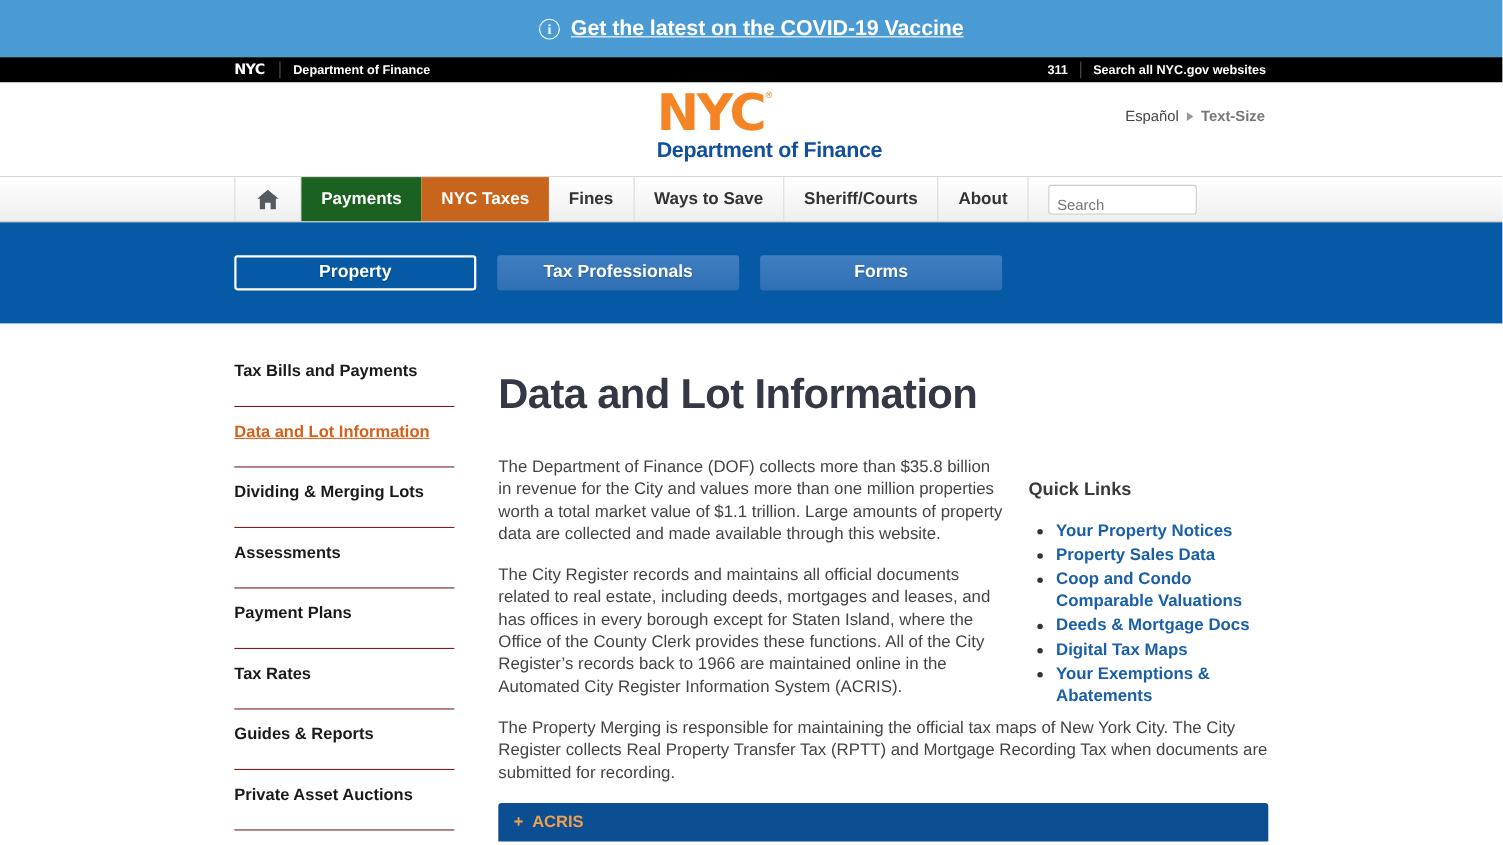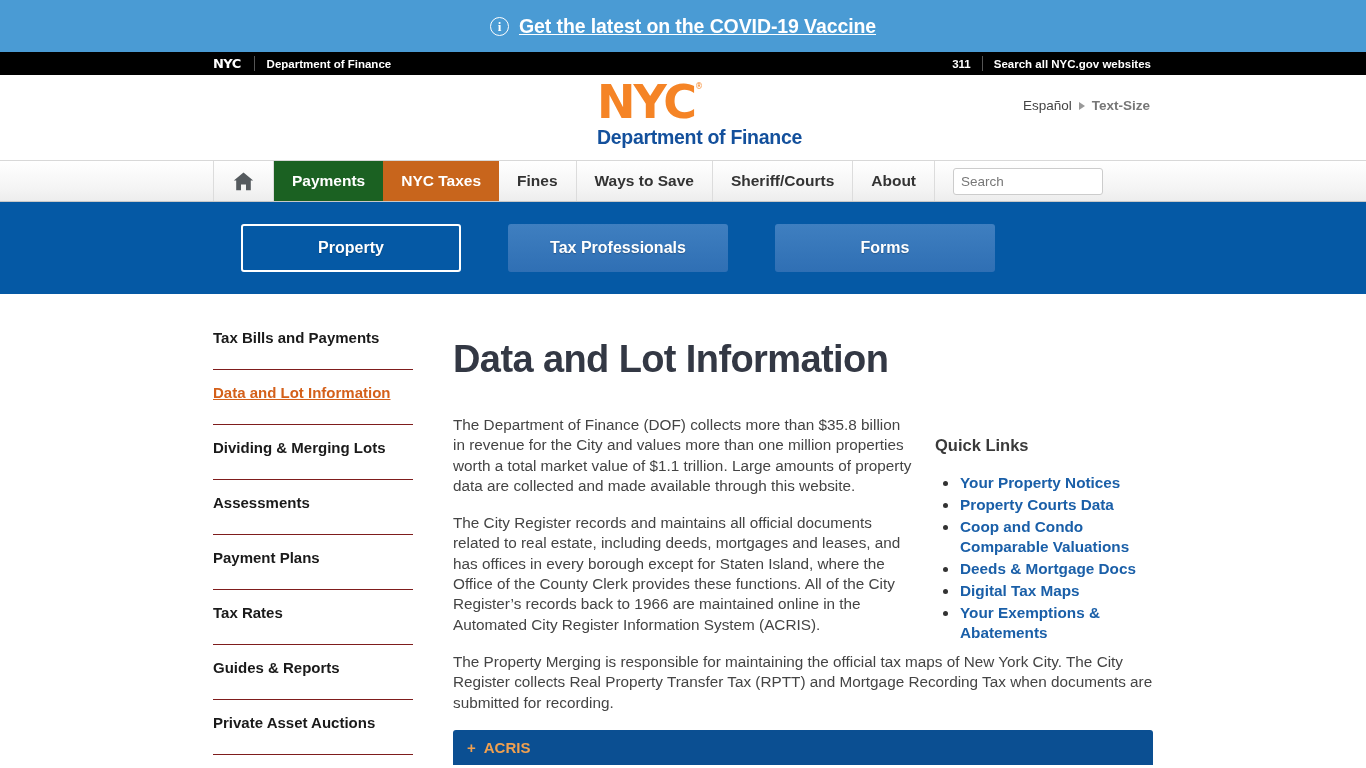--- a/index.html
+++ b/index.html
@@ -123,50 +123,49 @@
   }
   .nav-item.home { padding: 0 19px; border-left: 1px solid #dcdcdc; }
   .nav-item.payments { background: #1b6122; color: #ffffff; border-right: none; }
   .nav-item.taxes { background: #c8651c; color: #ffffff; border-right: none; }
   .home-icon { display: block; }
   .nav-search-cell {
     display: flex; align-items: center;
     padding-left: 18px;
   }
   .search-box {
-    width: 150px; height: 27px;
+    width: 135px; height: 27px;
     border: 1px solid #cccccc; border-radius: 3px;
     background: #ffffff;
-    display: flex; align-items: center;
+    display: flex; align-items: flex-end;
     padding: 0 7px;
   }
   .search-input {
     border: none; outline: none; flex: 1;
     font-size: 13.5px; color: #555555;
     font-family: "Liberation Sans", sans-serif;
     background: transparent;
   }
   .search-input::placeholder { color: #777777; }
 
   
   .subnav {
     height: 92px;
     background: #0559a5;
     display: flex; align-items: center;
     padding-left: 213px;
     gap: 19px;
   }
   .subnav-btn {
-    height: 48px; width: 220px;
+    height: 32px; width: 220px;
     display: flex; align-items: center; justify-content: center;
     font-size: 16px; font-weight: bold; color: #ffffff;
     border-radius: 3px; cursor: pointer;
     background: linear-gradient(to bottom, #3f7fc0 0%, #2f6fb4 100%);
     text-shadow: 0 1px 1px rgba(0,0,0,0.25);
-    margin-left: 28px;
   }
   .subnav-btn.active {
     background: transparent;
     border: 2px solid #ffffff;
   }
 
   
   .content {
     display: flex;
     padding-left: 213px;
@@ -356,21 +355,21 @@
     <div class="body-row">
       <div class="body-text">
         <p>The Department of Finance (DOF) collects more than $35.8 billion in revenue for the City and values more than one million properties worth a total market value of $1.1 trillion. Large amounts of property data are collected and made available through this website.</p>
         <p>The City Register records and maintains all official documents related to real estate, including deeds, mortgages and leases, and has offices in every borough except for Staten Island, where the Office of the County Clerk provides these functions. All of the City Register’s records back to 1966 are maintained online in the Automated City Register Information System (ACRIS).</p>
       </div>
 
       <div class="quick-col">
         <div class="quick-title">Quick Links</div>
         <ul class="quick-list">
           <li>Your Property Notices</li>
-          <li>Property Courts Data</li>
+          <li>Property Sales Data</li>
           <li>Coop and Condo Comparable Valuations</li>
           <li>Deeds &amp; Mortgage Docs</li>
           <li>Digital Tax Maps</li>
           <li>Your Exemptions &amp; Abatements</li>
         </ul>
       </div>
     </div>
 
     <div class="body-text">
       <p class="wide">The Property Merging is responsible for maintaining the official tax maps of New York City. The City Register collects Real Property Transfer Tax (RPTT) and Mortgage Recording Tax when documents are submitted for recording.</p>

